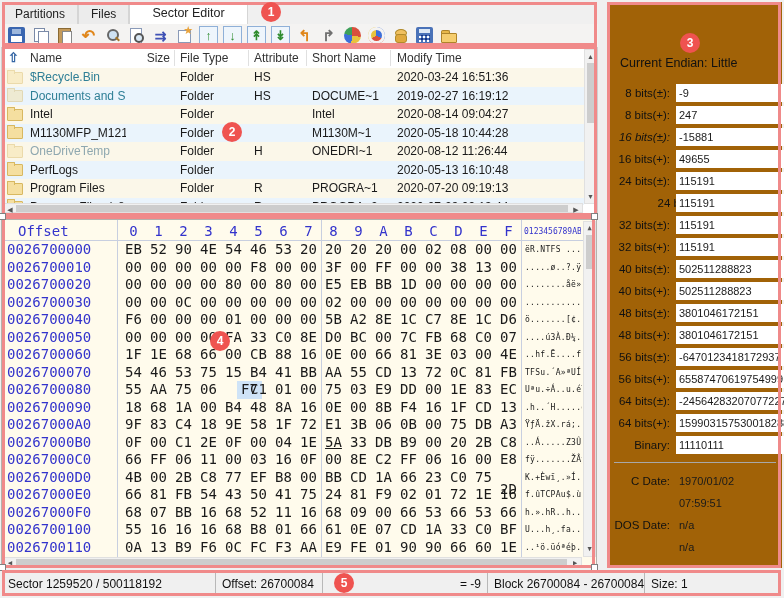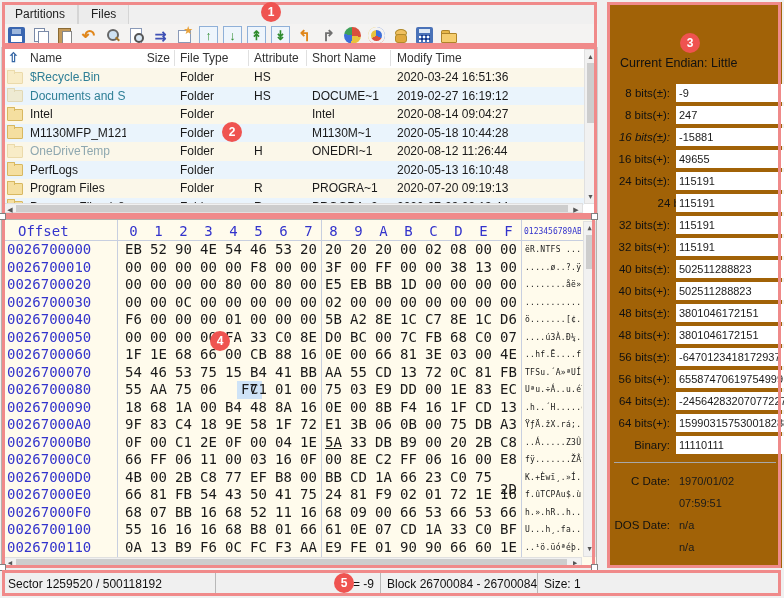--- a/index.html
+++ b/index.html
@@ -98,20 +98,21 @@
   .handle{position:absolute;width:7px;height:7px;background:#fff;border:1px solid #808080;box-sizing:border-box;}
 </style>
 </head>
 <body>
 
 <div class="screen">
 
   <div class="tabbar" id="tabbar">
       <div class="tab">Partitions</div>
       <div class="tab">Files</div>
+      <div class="tab active">Sector Editor</div>
     </div>
 
   <div class="toolbar" id="toolbar">
       <div class="tbtn">
         <span class="tbi ic-save-icon"></span>
       </div>
       <div class="tbtn">
         <span class="tbi ic-copy-icon"></span>
       </div>
       <div class="tbtn">
@@ -730,20 +731,21 @@
         <div class="ins-val nobox" style="top: 492px;">07:59:51</div>
         <div class="ins-label" style="top: 514px;">DOS Date:</div>
         <div class="ins-val nobox" style="top: 514px;">n/a</div>
         <div class="ins-label" style="top: 536px;"></div>
         <div class="ins-val nobox" style="top: 536px;">n/a</div>
       </div>
   </div>
 
   <div class="statusbar" id="statusbar">
       <div class="seg" style="width: 214px;">Sector 1259520 / 500118192</div>
+      <div class="seg" style="width: 107px;">Offset: 26700084</div>
       <div class="seg right" style="width: 165px;">= -9</div>
       <div class="seg" style="width: 157px;">Block 26700084 - 26700084</div>
       <div class="seg" style="width: 133px;">Size: 1</div>
     </div>
 
   <div id="annolayer">
       <div class="anno region" style="left: 2px; top: 2px; width: 595px; height: 44px; border-color: rgb(240, 138, 138);"></div>
       <div class="anno region" style="left: 2px; top: 46px; width: 595px; height: 170px; border-color: rgb(240, 138, 138);"></div>
       <div class="anno region" style="left: 607px; top: 2px; width: 174px; height: 566px; border-color: rgb(240, 138, 138);"></div>
       <div class="anno region" style="left: 2px; top: 216px; width: 593px; height: 352px; border-color: rgb(240, 138, 138);"></div>

